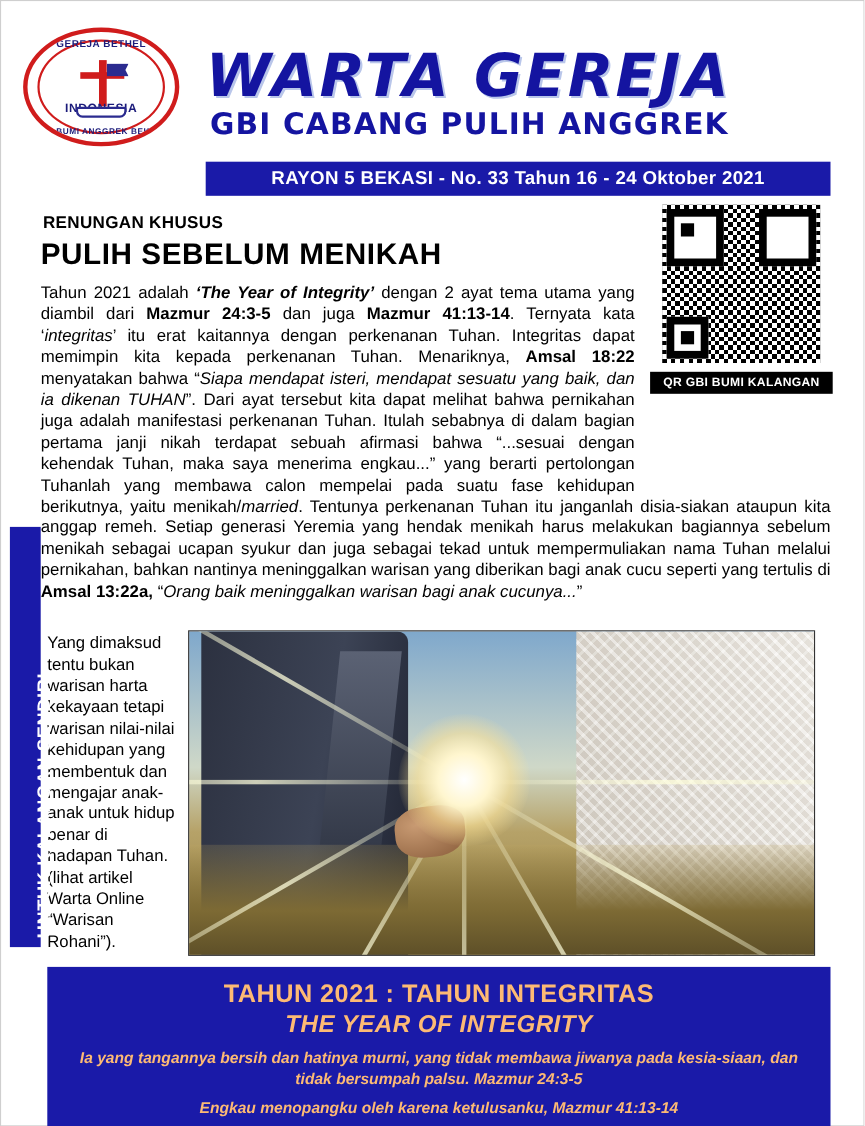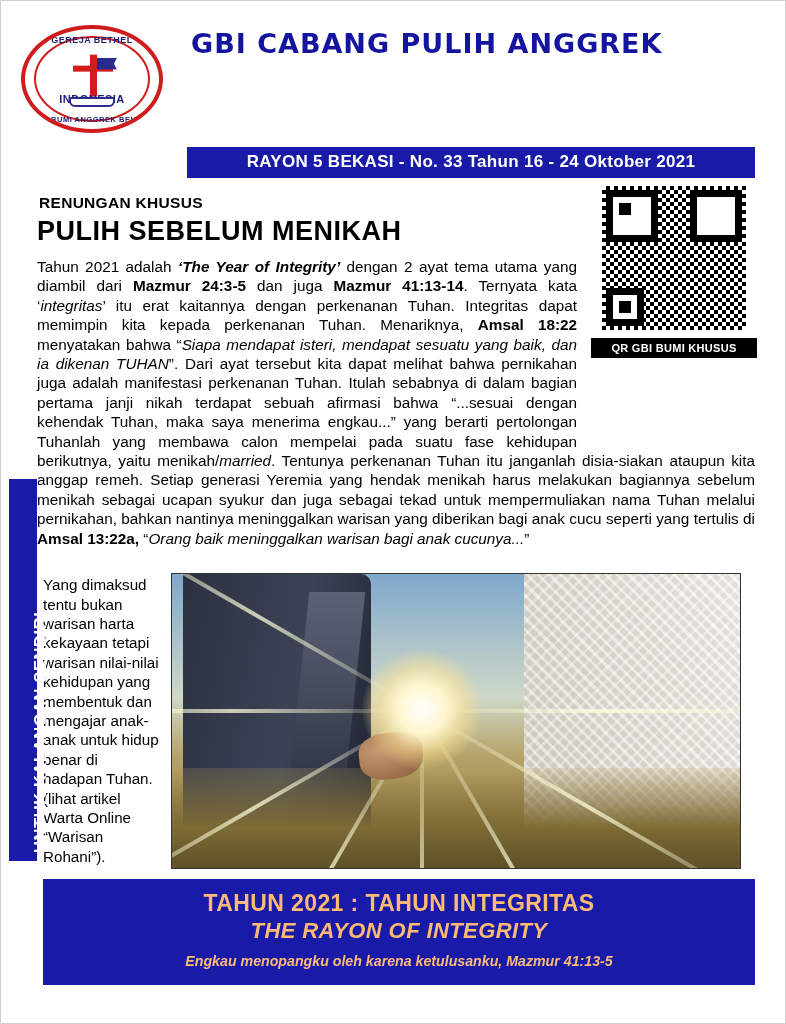--- a/index.html
+++ b/index.html
@@ -19,21 +19,21 @@
     position: relative;
     background: #fff;
     border: 1px solid #cfcfcf;
   }
 
   
   .masthead {
     position: relative;
     height: 142px;
     padding-left: 186px;
-    padding-top: 26px;
+    padding-top: 40px;
   }
   .logo {
     position: absolute;
     left: 20px; top: 24px;
     width: 152px; height: 112px;
   }
   .logo-circle {
     width: 142px; height: 108px;
     border-radius: 50%;
     border: 4px solid #d01c1c;
@@ -351,35 +351,36 @@
         <div class="logo-cross">
           <div class="v"></div>
             <div class="h"></div>
             <div class="flag"></div>
         </div>
         <div class="logo-mid-text">INDONESIA</div>
         <div class="logo-book"></div>
         <div class="logo-bottom-text">GBI BUMI ANGGREK BEKASI</div>
       </div>
     </div>
+    <h1 class="title-main">WARTA GEREJA</h1>
     <div class="title-sub">GBI CABANG PULIH ANGGREK</div>
   </div>
 
   <div class="issue-bar">RAYON 5 BEKASI - No. 33 Tahun 16 - 24 Oktober 2021</div>
 
   <div class="body-area">
 
     <div class="qr-block">
       <div class="qr-img">
         <span class="qr-eye3"></span>
         <span class="qr-eye-dot" style="left:17px; top:17px;"></span>
         <span class="qr-eye-dot" style="right:17px; top:17px;"></span>
         <span class="qr-eye-dot" style="left:17px; bottom:17px;"></span>
       </div>
-      <div class="qr-caption">QR GBI BUMI KHUSUS</div>
+      <div class="qr-caption">QR GBI BUMI KALANGAN</div>
     </div>
 
     <div class="kicker">RENUNGAN KHUSUS</div>
     <div class="headline">PULIH SEBELUM MENIKAH</div>
 
     <div class="article">
       <div class="wrap-qr"></div>
       <p id="rich-paragraph"><span>Tahun 2021 adalah </span><span class="bi">‘The Year of Integrity’</span><span> dengan 2 ayat tema utama yang diambil dari </span><span class="b">Mazmur 24:3-5</span><span> dan juga </span><span class="b">Mazmur 41:13-14</span><span>. Ternyata kata ‘</span><span class="i">integritas</span><span>’ itu erat kaitannya dengan perkenanan Tuhan. Integritas dapat memimpin kita kepada perkenanan Tuhan. Menariknya, </span><span class="b">Amsal 18:22</span><span> menyatakan bahwa “</span><span class="i">Siapa mendapat isteri, mendapat sesuatu yang baik, dan ia dikenan TUHAN</span><span>”. Dari ayat tersebut kita dapat melihat bahwa pernikahan juga adalah manifestasi perkenanan Tuhan. Itulah sebabnya di dalam bagian pertama janji nikah terdapat sebuah afirmasi bahwa “...sesuai dengan kehendak Tuhan, maka saya menerima engkau...” yang berarti pertolongan Tuhanlah yang membawa calon mempelai pada suatu fase kehidupan berikutnya, yaitu menikah/</span><span class="i">married</span><span>. Tentunya perkenanan Tuhan itu janganlah disia-siakan ataupun kita anggap remeh. Setiap generasi Yeremia yang hendak menikah harus melakukan bagiannya sebelum menikah sebagai ucapan syukur dan juga sebagai tekad untuk mempermuliakan nama Tuhan melalui pernikahan, bahkan nantinya meninggalkan warisan yang diberikan bagi anak cucu seperti yang tertulis di </span><span class="b">Amsal 13:22a,</span><span> “</span><span class="i">Orang baik meninggalkan warisan bagi anak cucunya...</span><span>”</span></p>
     </div>
   </div>
@@ -403,17 +404,18 @@
       <div class="ray" style="transform:rotate(150deg);"></div>
       <div class="ray" style="transform:rotate(180deg);"></div>
       <div class="ray" style="transform:rotate(210deg);"></div>
       <div class="hands"></div>
       <div class="sun"></div>
     </div>
   </div>
 
   <div class="footer">
     <div class="footer-line1">TAHUN 2021 : TAHUN INTEGRITAS</div>
-    <div class="footer-line2">THE RAYON OF INTEGRITY</div>
-    <div class="footer-verse2">Engkau menopangku oleh karena ketulusanku, Mazmur 41:13-5</div>
+    <div class="footer-line2">THE YEAR OF INTEGRITY</div>
+    <div class="footer-verse">Ia yang tangannya bersih dan hatinya murni, yang tidak membawa jiwanya pada kesia-siaan, dan tidak bersumpah palsu. Mazmur 24:3-5</div>
+    <div class="footer-verse2">Engkau menopangku oleh karena ketulusanku, Mazmur 41:13-14</div>
   </div>
 
 </div>
 
 </body></html>

